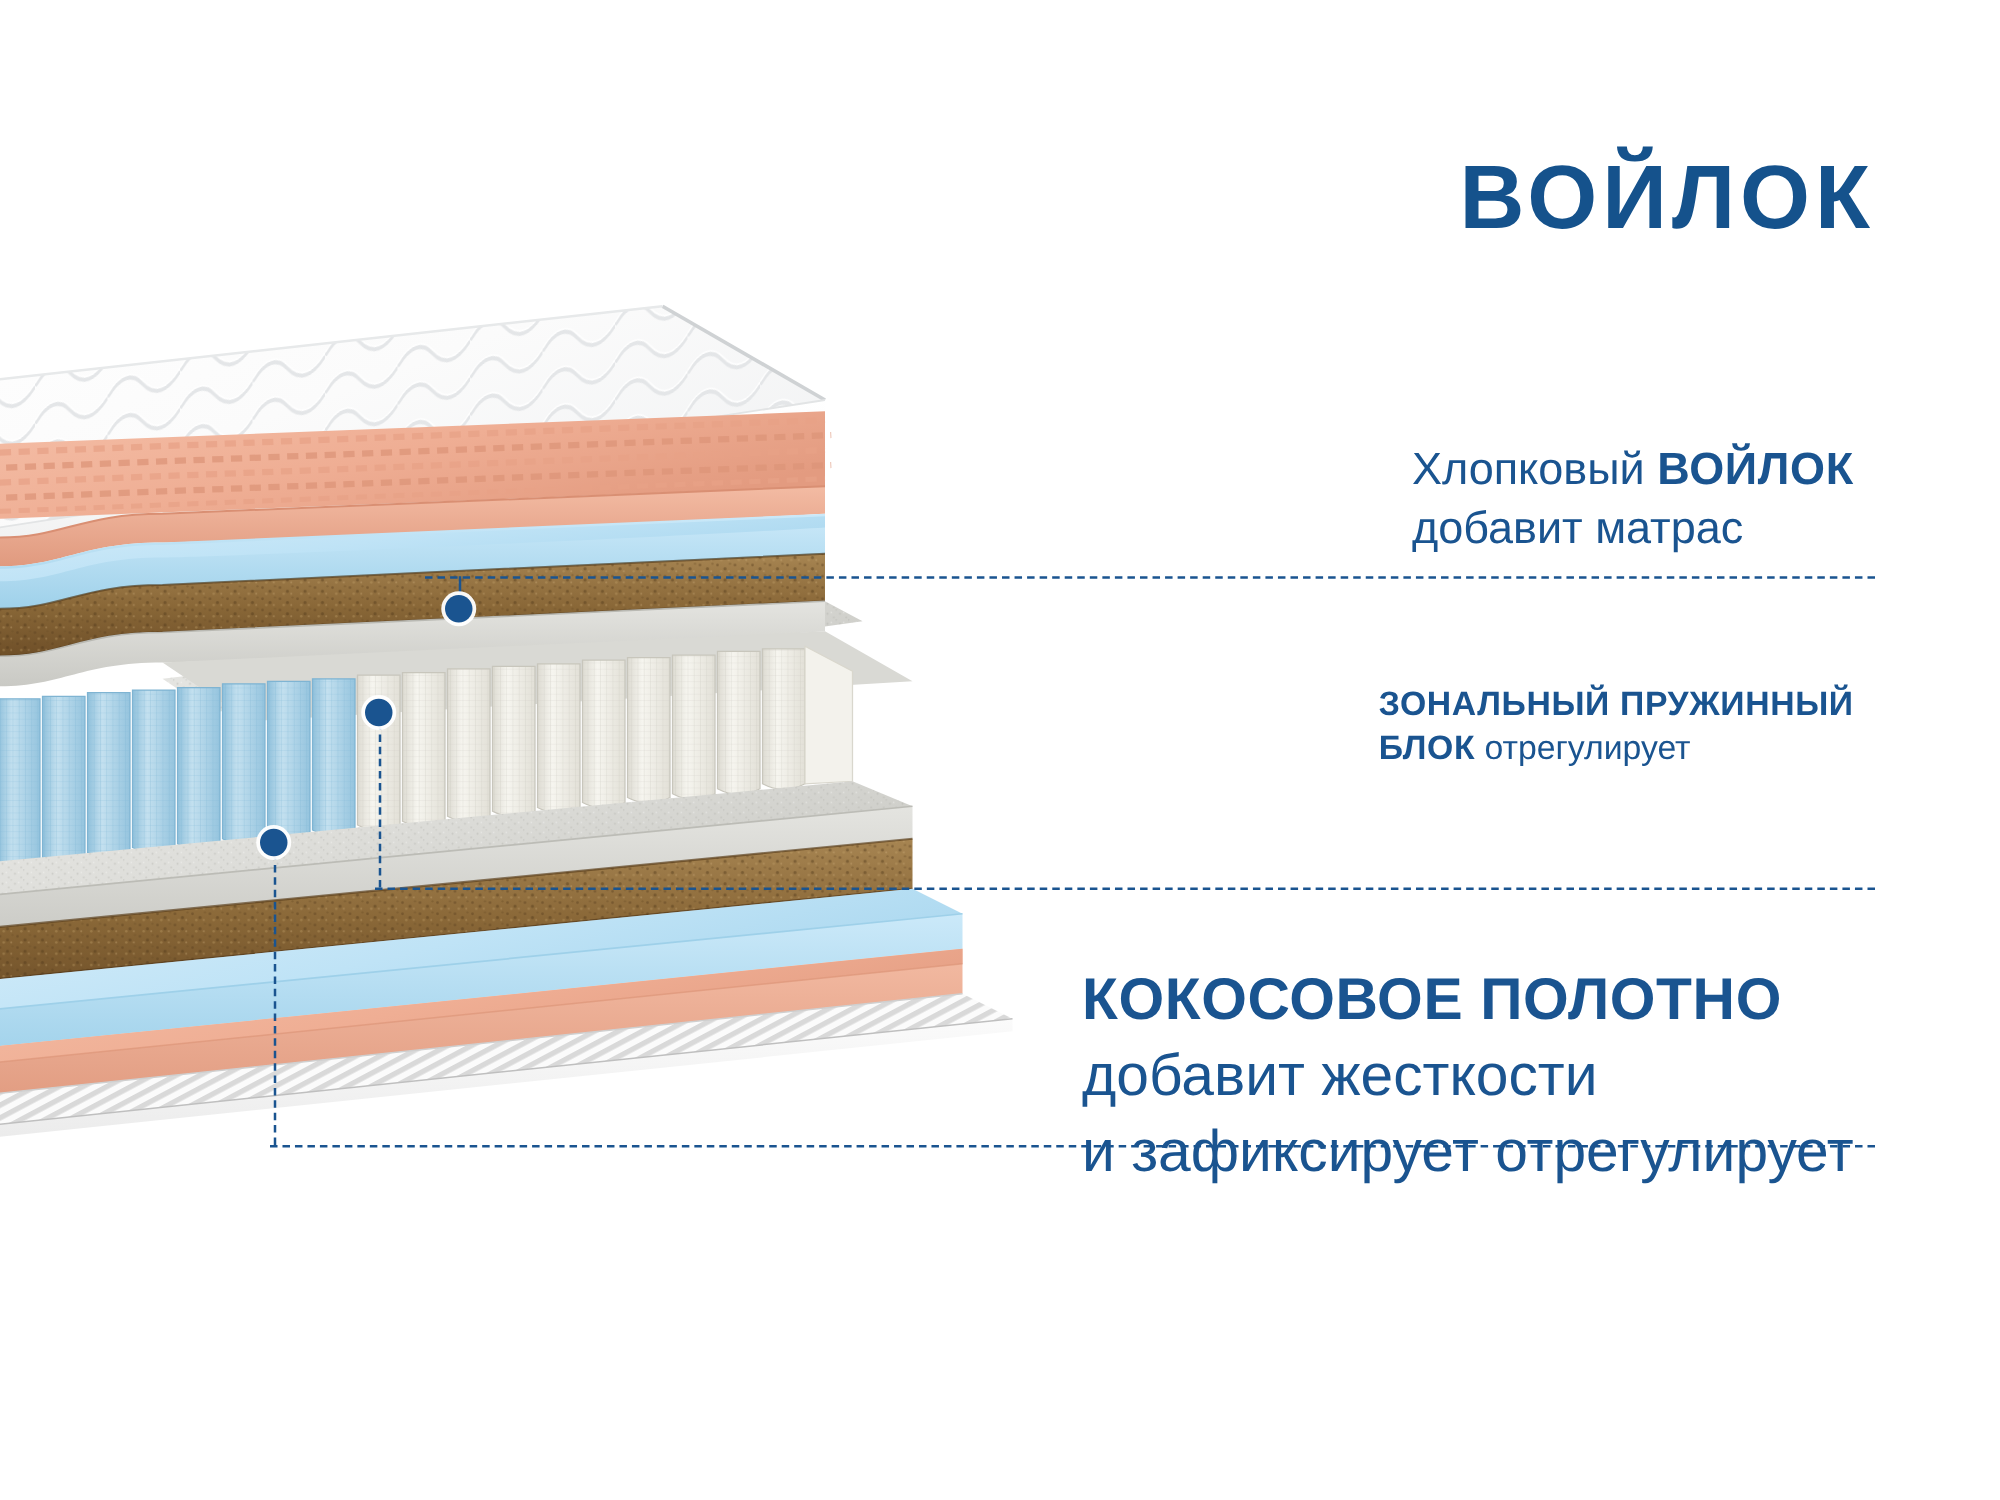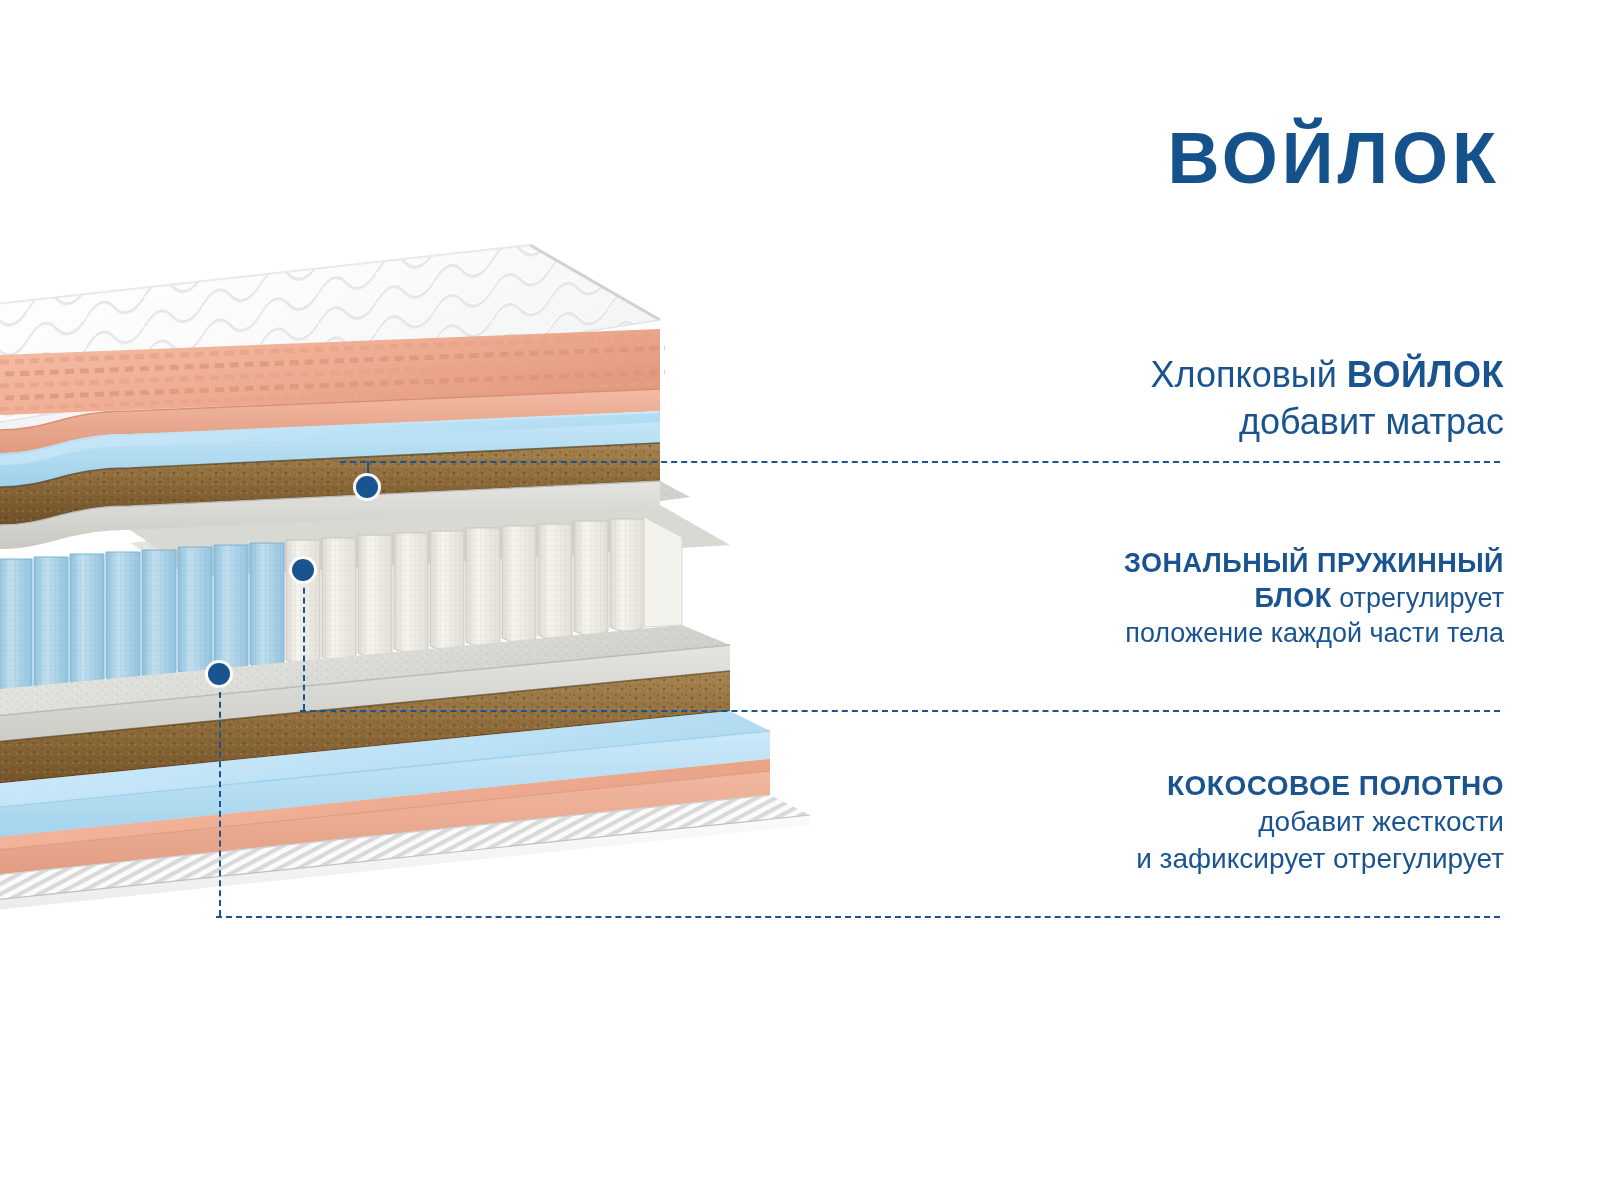--- a/index.html
+++ b/index.html
@@ -58,33 +58,32 @@
     position:absolute;
     width:22px; height:22px;
     border-radius:50%;
     background:#1a5490;
     box-shadow:0 0 0 3px rgba(255,255,255,.95);
   }
 
   
   .callout{
     position:absolute;
-    right:96px;
-    text-align:right;
+    right:117px;
     color:#1a5490;
     line-height:1.30;
     white-space:nowrap;
   }
   .callout .ln{ display:block; }
   .callout .light{ font-weight:400; }
   .callout b{ font-weight:bold; letter-spacing:.5px; }
 
   #callout-1{ top:352px; font-size:36px; }
   #callout-2{ top:546px; font-size:27px; }
-  #callout-3{ top:768px; font-size:28px; }
+  #callout-3{ top:768px; font-size:47px; }
 </style>
 </head>
 <body>
 
 <div id="stage">
 
   <div id="page-title">ВОЙЛОК</div>
 
   <div id="illustration">
     <svg viewBox="0 0 860 600" xmlns="http://www.w3.org/2000/svg" aria-hidden="true">
@@ -410,21 +409,20 @@
   </div>
 
   <div class="callout" id="callout-1">
     <span class="ln"><span class="light">Хлопковый </span><b>ВОЙЛОК</b></span>
     <span class="ln light">добавит матрас</span>
   </div>
 
   <div class="callout" id="callout-2">
     <span class="ln"><b>ЗОНАЛЬНЫЙ ПРУЖИННЫЙ</b></span>
     <span class="ln"><b>БЛОК</b><span class="light"> отрегулирует</span></span>
-    <span class="ln light">положение каждой части тела</span>
   </div>
 
   <div class="callout" id="callout-3">
     <span class="ln"><b>КОКОСОВОЕ ПОЛОТНО</b></span>
     <span class="ln light">добавит жесткости</span>
     <span class="ln light">и зафиксирует отрегулирует</span>
   </div>
 
 </div>
 

